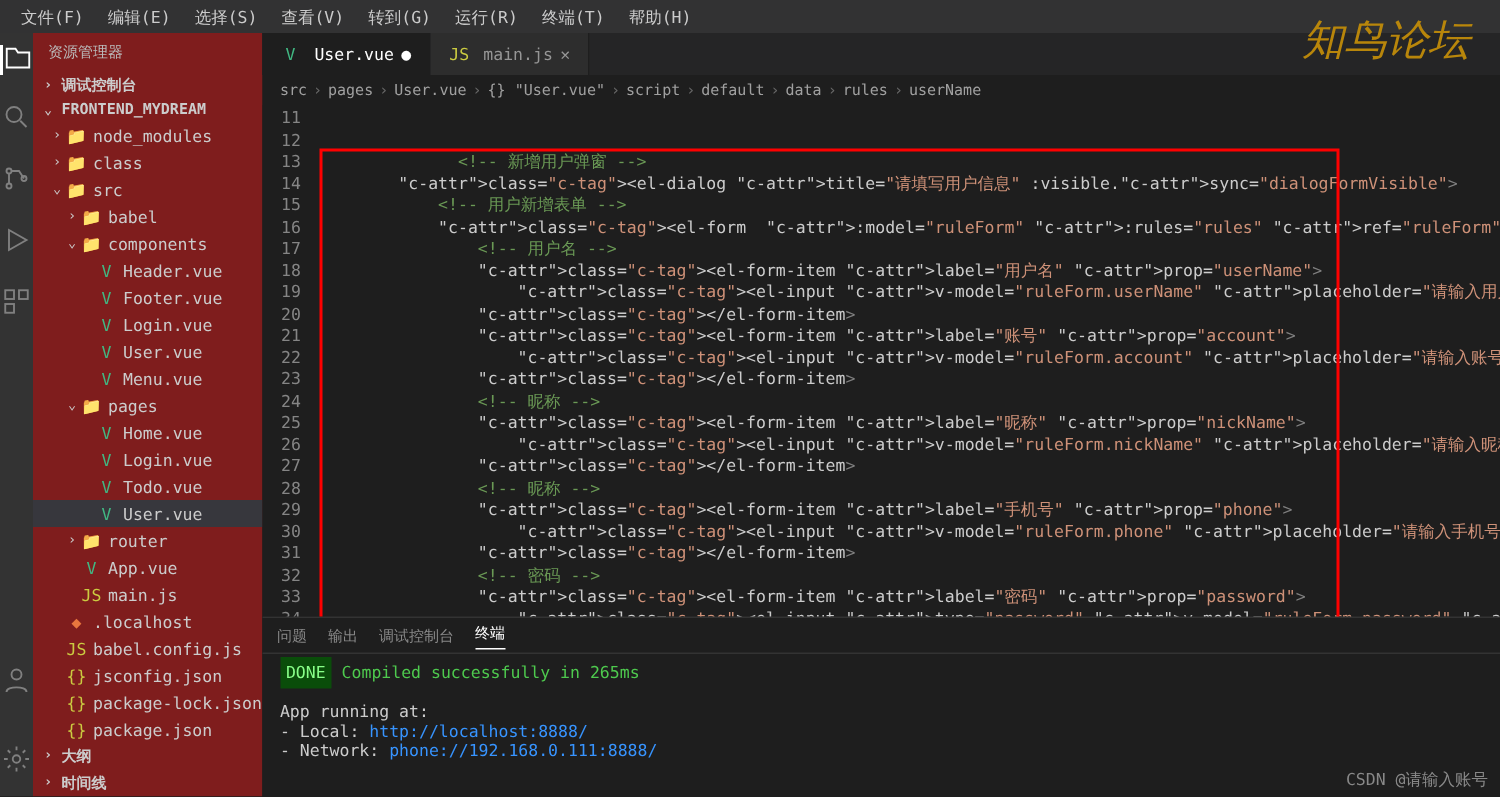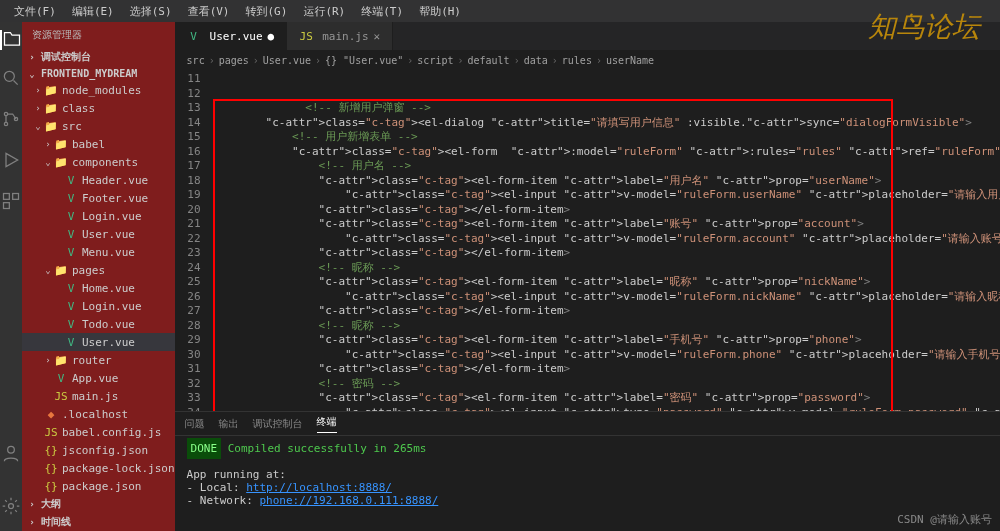--- a/index.html
+++ b/index.html
@@ -40,21 +40,21 @@
 .code{flex:1;font-size:11px;line-height:14.5px;padding-top:2px;white-space:pre;position:relative}
 .redbox{position:absolute;border:2px solid red;pointer-events:none}
 .c-str{color:#ce9178}
 .c-cmt{color:#6a9955}
 .c-punc{color:#808080}
 .terminal{height:120px;border-top:1px solid #333;background:#1e1e1e;display:flex;flex-direction:column}
 .term-tabs{height:24px;display:flex;align-items:center;padding:0 10px;gap:14px;color:#888;font-size:10px;border-bottom:1px solid #333}
 .term-tabs .tact{color:#fff;border-bottom:1px solid #fff;padding-bottom:3px}
 .term-body{flex:1;padding:6px 12px;position:relative}
 .done{background:#0a4d0a;color:#8f8;padding:4px 4px}
-.lk{color:#3794ff;text-decoration:underline}
+.lk{color:#3794ff;}
 </style>
 </head>
 <body>
 
 <div class="menubar">
   <span>文件(F)</span>
   <span>编辑(E)</span>
   <span>选择(S)</span>
   <span>查看(V)</span>
   <span>转到(G)</span>

